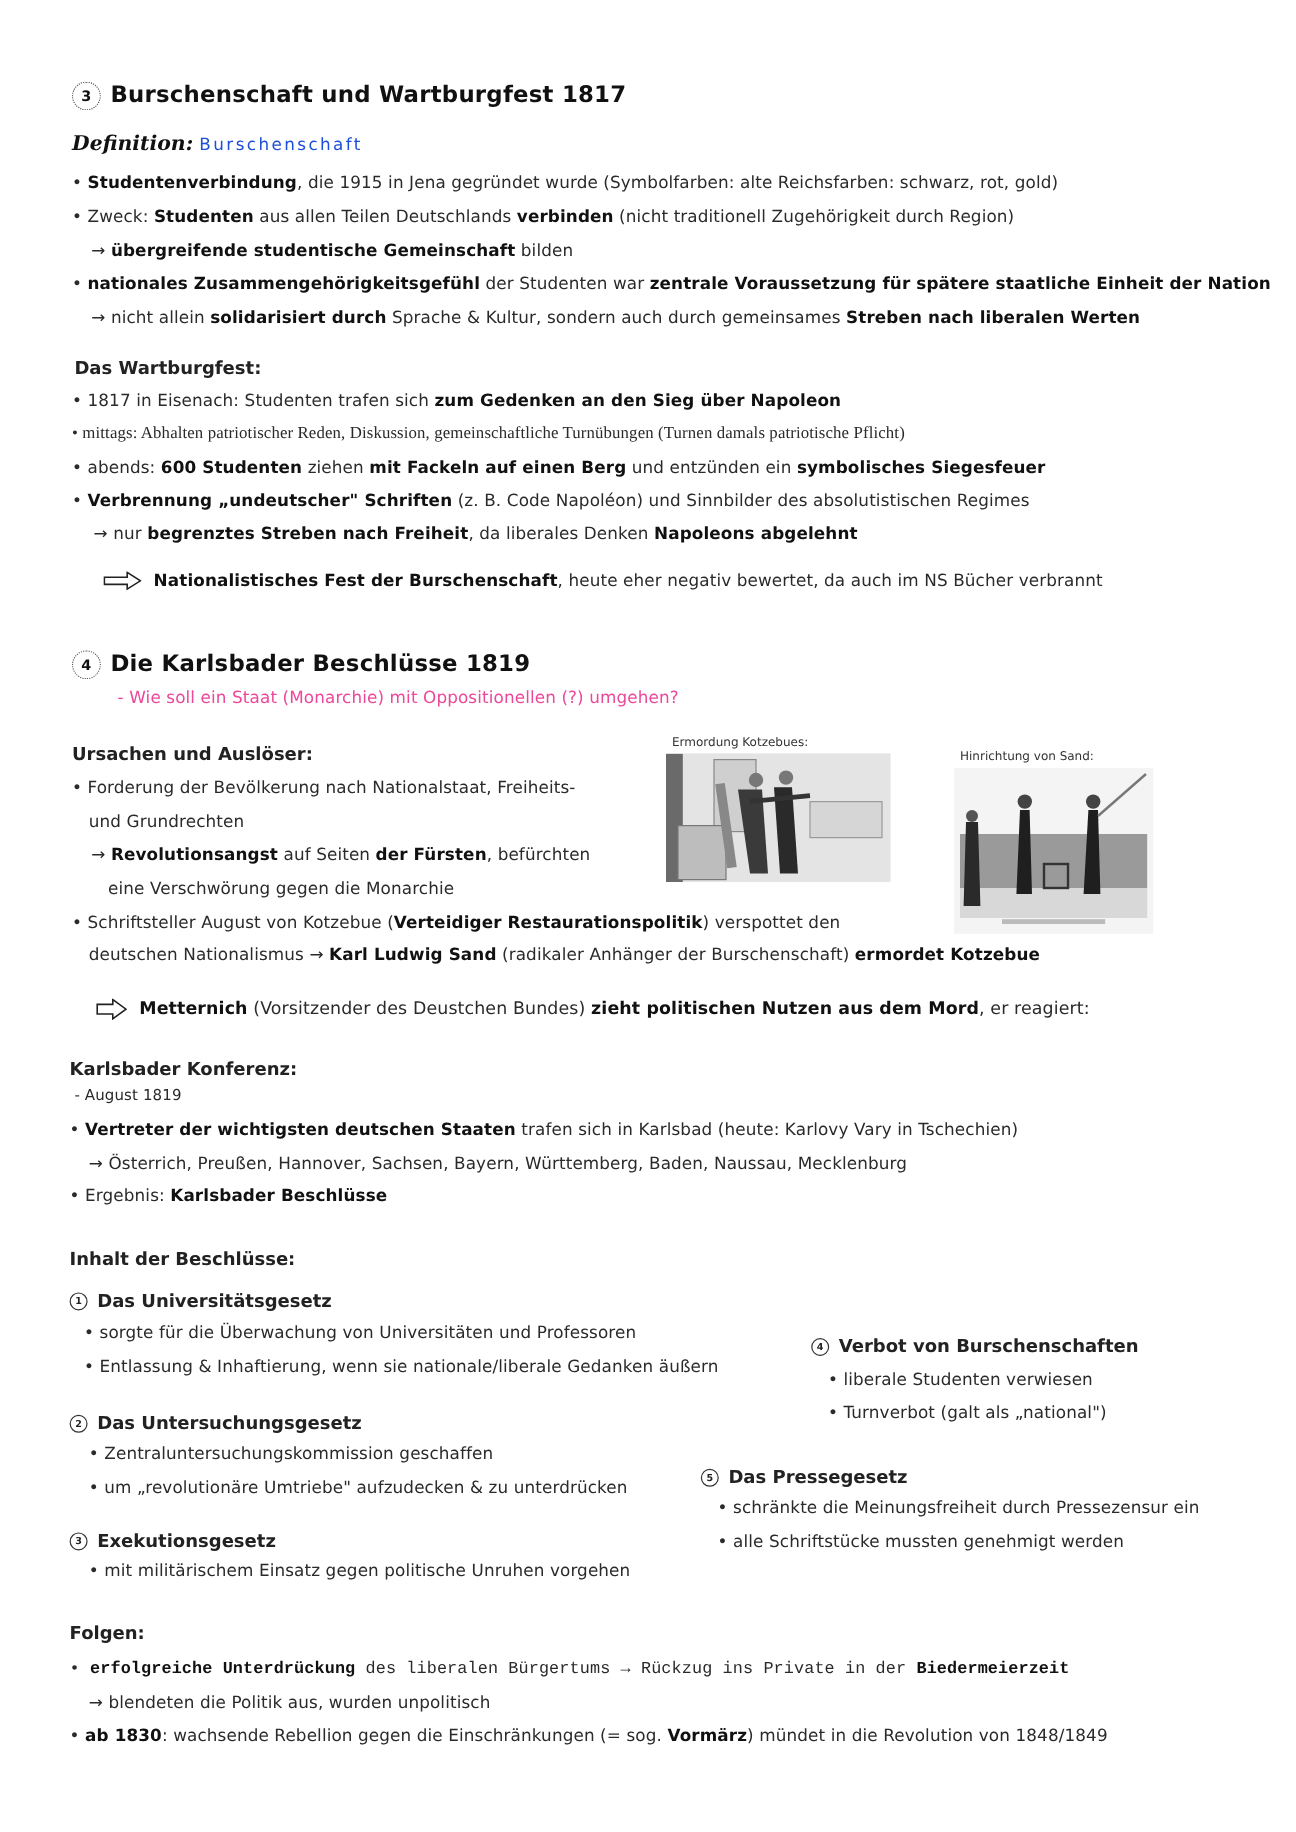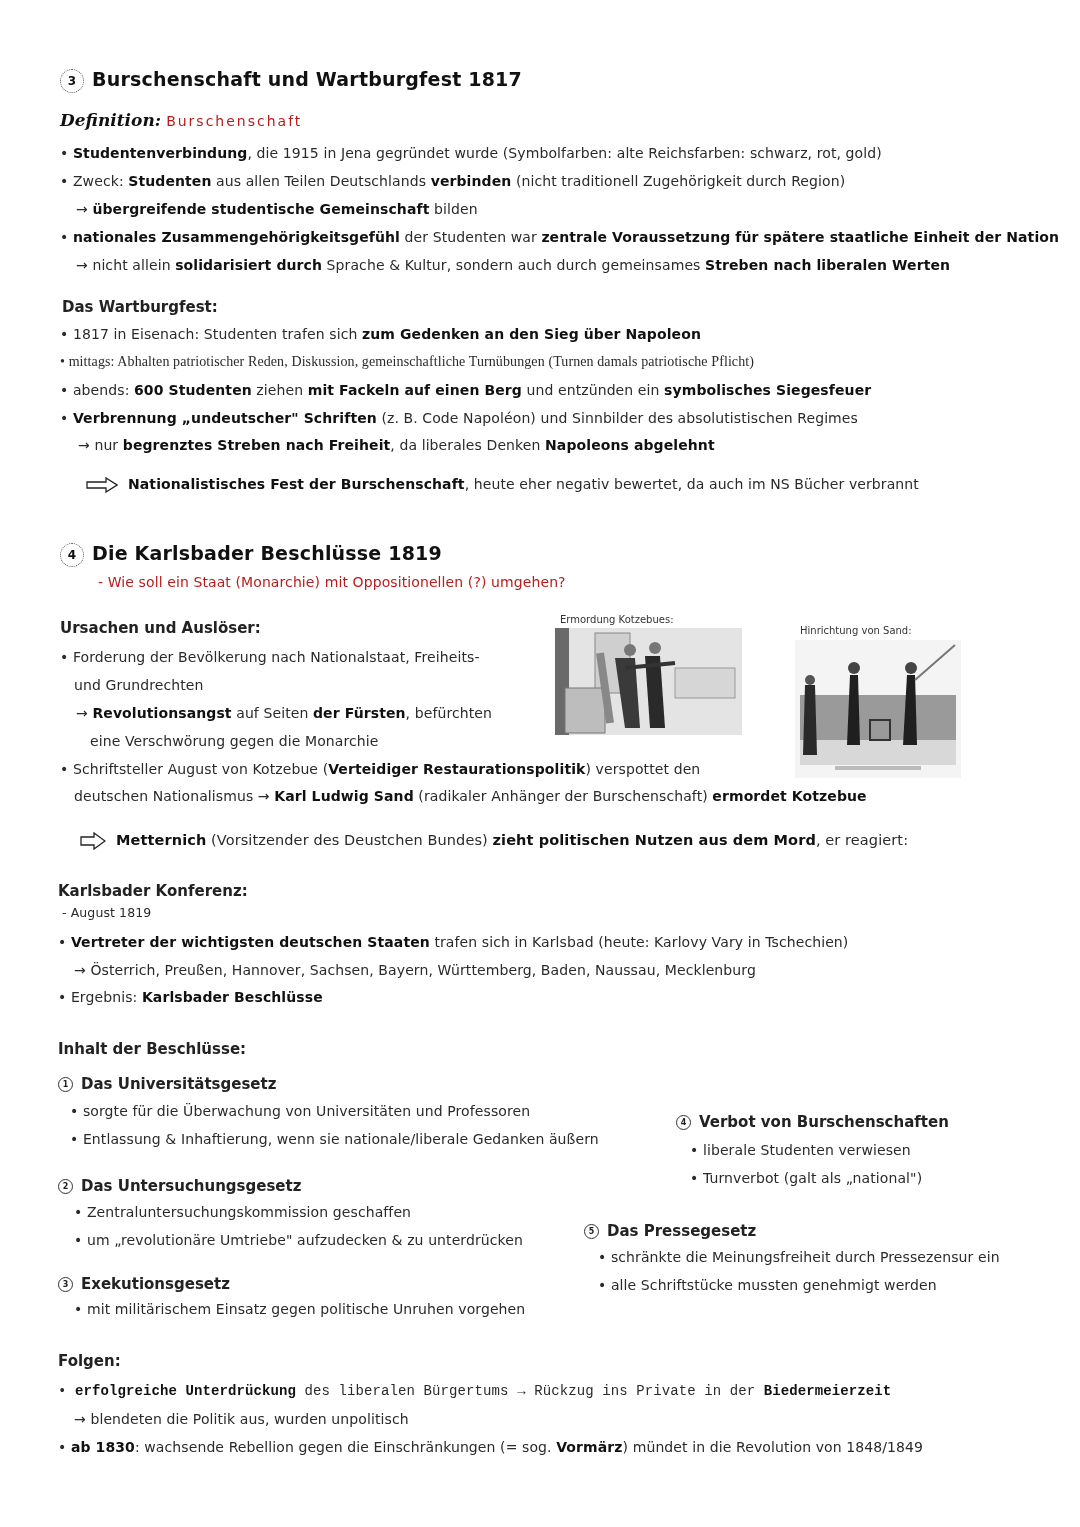--- a/index.html
+++ b/index.html
@@ -18,21 +18,21 @@
     border: 1.5px dotted #555; text-align: center; line-height: 22px;
     font-size: 12px; font-weight: 700; color: #111; margin-right: 8px;
     vertical-align: middle;
   }
   .small-circle {
     display: inline-block; width: 13px; height: 13px; border-radius: 50%;
     border: 1px solid #333; text-align: center; line-height: 13px;
     font-size: 8px; color: #222; margin-right: 8px; vertical-align: middle;
   }
   .def-label { font-family: "DejaVu Serif", serif; font-style: italic; font-weight: 700; font-size: 17px; color: #111; }
-  .def-val { font-size: 14px; letter-spacing: 2px; color: #b91c1c; }
+  .def-val { font-size: 14px; letter-spacing: 2px; color: #1d4ed8; }
   .arrow-icon { display: inline-block; vertical-align: middle; margin-right: 10px; }
   .img-box { position: absolute; background: #d8d8d8; overflow: hidden; }
   .caption { font-size: 10px; color: #333; }
 </style>
 </head>
 <body>
 
 <div class="abs h1" style="left:60px; top:68px;">
   <span class="num-circle">3</span><span>Burschenschaft und Wartburgfest 1817</span>
 </div>
@@ -88,21 +88,21 @@
 
 <div class="abs t" style="left:74px; top:476px;padding-left:12px;">
   <svg class="arrow-icon" width="32" height="16" viewBox="0 0 32 16">
       <path d="M1 5 H20 V1 L31 8 L20 15 V11 H1 Z" fill="none" stroke="#222" stroke-width="1.3"></path>
     </svg><b>Nationalistisches Fest der Burschenschaft</b><span>, heute eher negativ bewertet, da auch im NS Bücher verbrannt</span>
 </div>
 
 <div class="abs h1" style="left:60px; top:542px;">
   <span class="num-circle">4</span><span>Die Karlsbader Beschlüsse 1819</span>
 </div>
-<div class="abs t" style="left:98px; top:574px; color:#b91c1c;">- Wie soll ein Staat (Monarchie) mit Oppositionellen (?) umgehen?</div>
+<div class="abs t" style="left:98px; top:574px; color:#ec4899;">- Wie soll ein Staat (Monarchie) mit Oppositionellen (?) umgehen?</div>
 
 <div class="abs h2" style="left:60px; top:619px;">Ursachen und Auslöser:</div>
 
 <div class="abs t" style="left:60px; top:649px;">
   <span>•</span>
   <span>Forderung der Bevölkerung nach Nationalstaat, Freiheits-</span>
 </div>
 <div class="abs t" style="left:74px; top:677px;text-align:right;">und Grundrechten</div>
 <div class="abs t" style="left:76px; top:705px;">
   <span>→</span>

